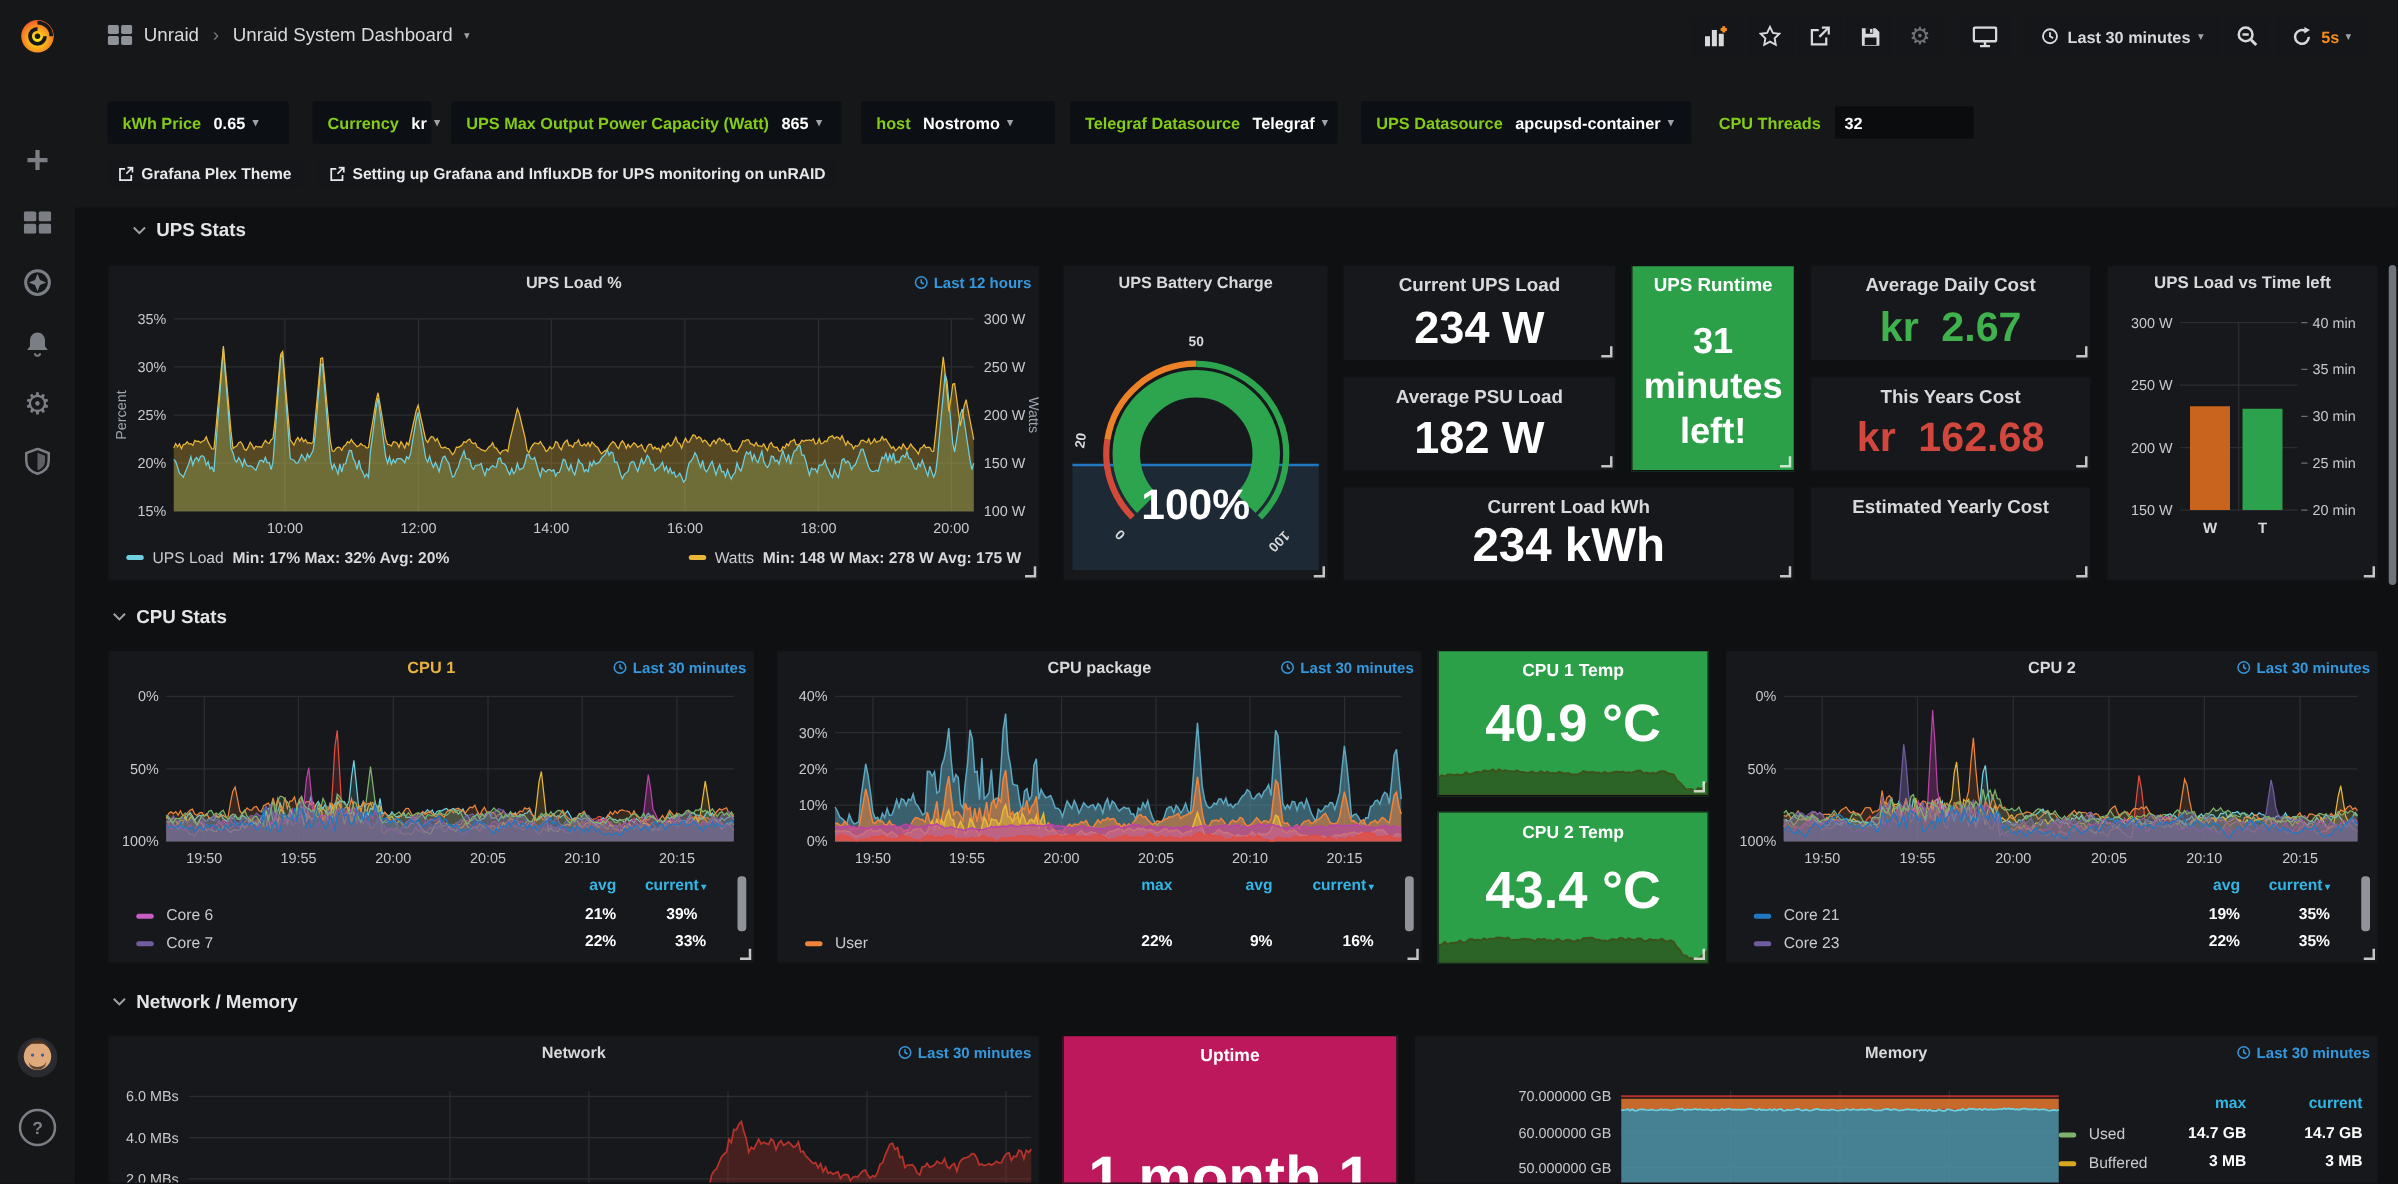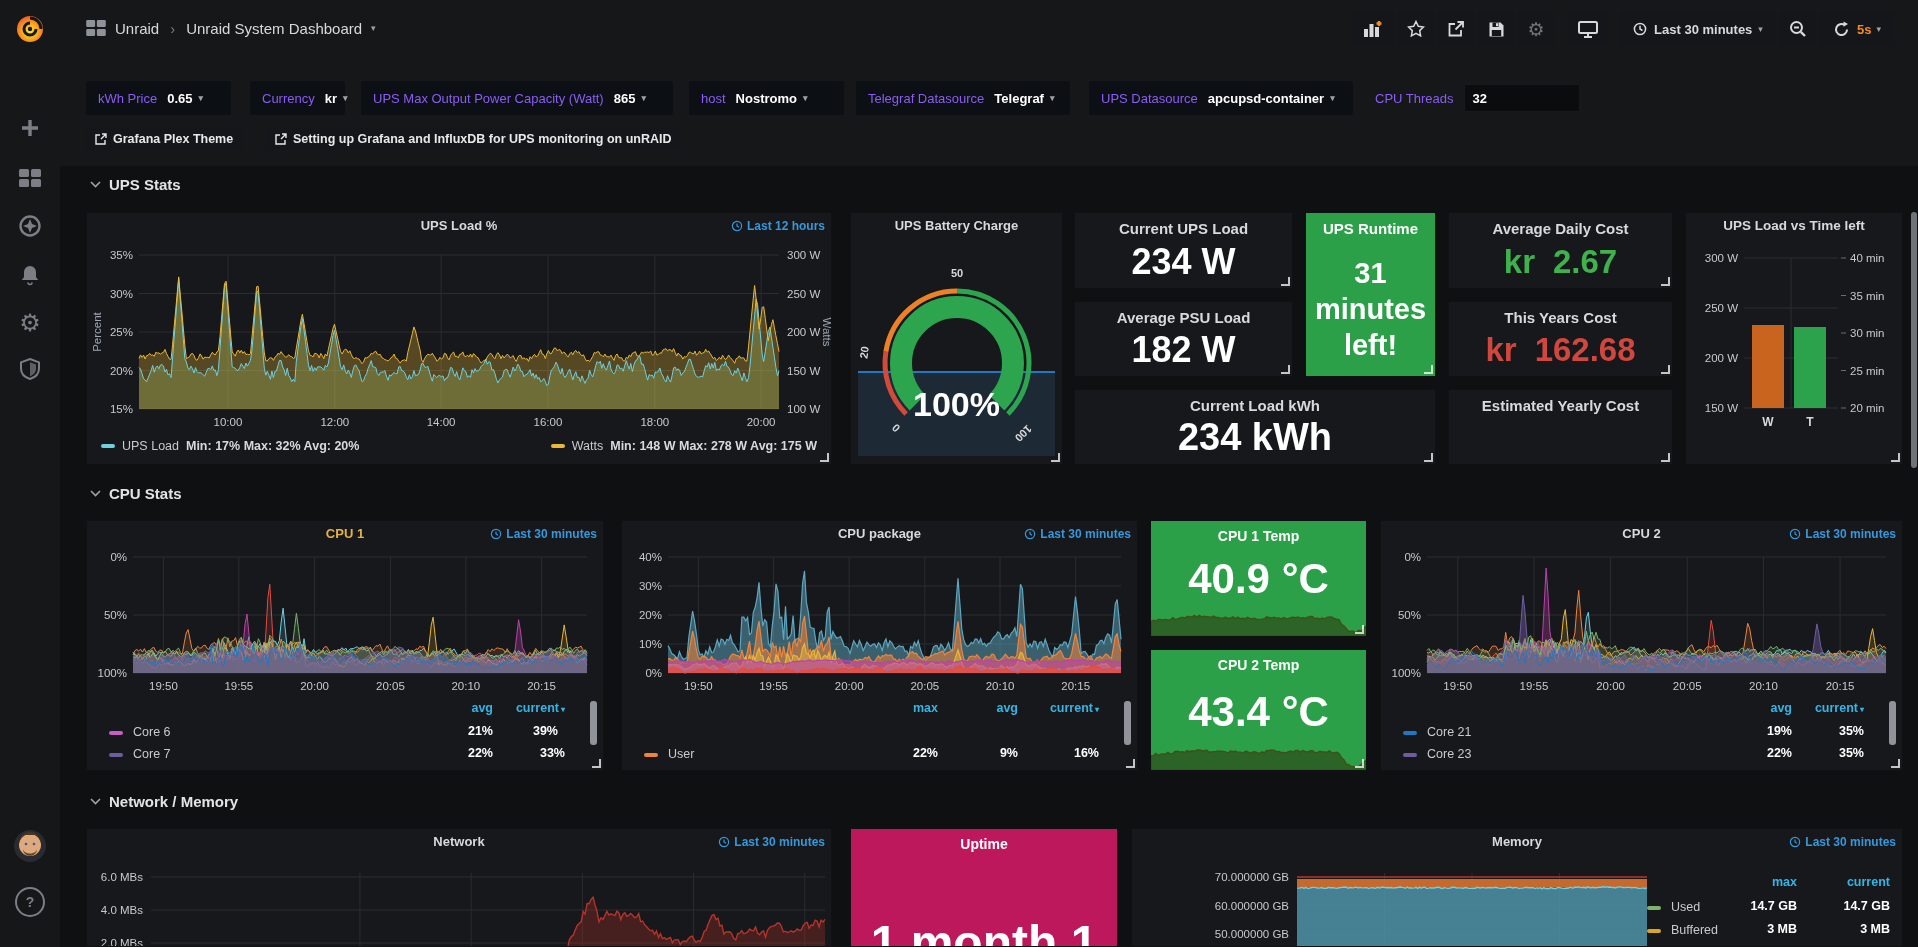--- a/index.html
+++ b/index.html
@@ -13,21 +13,21 @@
   .topnav{position:absolute;left:60px;top:0;width:1858px;height:57px;z-index:20}
   .crumb{position:absolute;left:26px;top:11px;height:34px;display:flex;align-items:center;gap:9px;font-size:15px;color:#d8d9da}
   .crumb .sep{color:#75797f;font-size:15px;margin:0 2px}
   .nav-btn{position:absolute;top:12px;height:34px;background:#141619;border-radius:2px;display:flex;align-items:center;justify-content:center;color:#d8d9da;cursor:pointer}
   .nav-btn svg{display:block}
   .tp-text{font-size:13px;font-weight:700;color:#d8d9da;margin:0 6px 0 7px}
   .caret{font-size:9px;color:#9fa2a7;line-height:1}
   .intv{color:#f68c1f;font-size:13px;font-weight:700;margin-right:5px}
   
   .var-box{position:absolute;top:81px;height:34px;background:#0c0f14;border-radius:2px;display:flex;align-items:center;padding:0 12px;gap:10px;z-index:21}
-  .var-label{color:#8b5cf6;font-size:13px;font-weight:400;white-space:nowrap}
+  .var-label{color:#84cc16;font-size:13px;font-weight:700;white-space:nowrap}
   .var-value{color:#fff;font-size:13px;font-weight:700;white-space:nowrap;cursor:pointer;display:flex;align-items:center;gap:6px}
   .var-input{background:#0b0c0e;height:26px;width:108px;border:1px solid #17191d;border-radius:2px;color:#fff;font-size:13px;font-weight:700;display:flex;align-items:center;padding:0 8px}
   .dash-link{position:absolute;top:127px;height:23px;background:#141619;border-radius:2px;display:flex;align-items:center;gap:6px;padding:0 9px;font-size:12.5px;font-weight:700;color:#e8e8e8;cursor:pointer;z-index:21}
   .dash-link svg{display:block}
   
   .section-h{position:absolute;display:flex;align-items:center;gap:8px;font-size:15px;font-weight:700;color:#e3e4e6;cursor:pointer;z-index:5}
   .section-h svg{display:block}
   
   .panel{position:absolute;background:#16181b;border:1px solid #101113;box-sizing:border-box;overflow:hidden}
   .p-title{position:absolute;top:5px;left:0;width:100%;text-align:center;font-size:13px;font-weight:700;color:#d8d9da;cursor:pointer;z-index:4}
@@ -255,29 +255,29 @@
   <span class="var-input">32</span>
 </div>
 
 <div class="dash-link" style="left:86px">
   <svg width="12" height="12" viewBox="0 0 12 12">
       <path d="M5 2H1v9h9V7" stroke="#e8e8e8" stroke-width="1.4" fill="none"></path>
       <path d="M7 1h4v4M11 1L6 6" stroke="#e8e8e8" stroke-width="1.4" fill="none"></path>
     </svg>
   <span>Grafana Plex Theme</span>
 </div>
-<div class="dash-link" style="left:266px">
+<div class="dash-link" style="left:255px">
   <svg width="12" height="12" viewBox="0 0 12 12">
       <path d="M5 2H1v9h9V7" stroke="#e8e8e8" stroke-width="1.4" fill="none"></path>
       <path d="M7 1h4v4M11 1L6 6" stroke="#e8e8e8" stroke-width="1.4" fill="none"></path>
     </svg>
   <span>Setting up Grafana and InfluxDB for UPS monitoring on unRAID</span>
 </div>
 
-<div class="section-h" style="left:90px;top:176px">
+<div class="section-h" style="left:106px;top:176px">
   <svg width="11" height="7" viewBox="0 0 11 7">
       <path d="M1 1l4.5 4.5L10 1" stroke="#9fa2a7" stroke-width="1.6" fill="none"></path>
     </svg>
   <span>UPS Stats</span>
 </div>
 <div class="section-h" style="left:90px;top:485px">
   <svg width="11" height="7" viewBox="0 0 11 7">
       <path d="M1 1l4.5 4.5L10 1" stroke="#9fa2a7" stroke-width="1.6" fill="none"></path>
     </svg>
   <span>CPU Stats</span>

